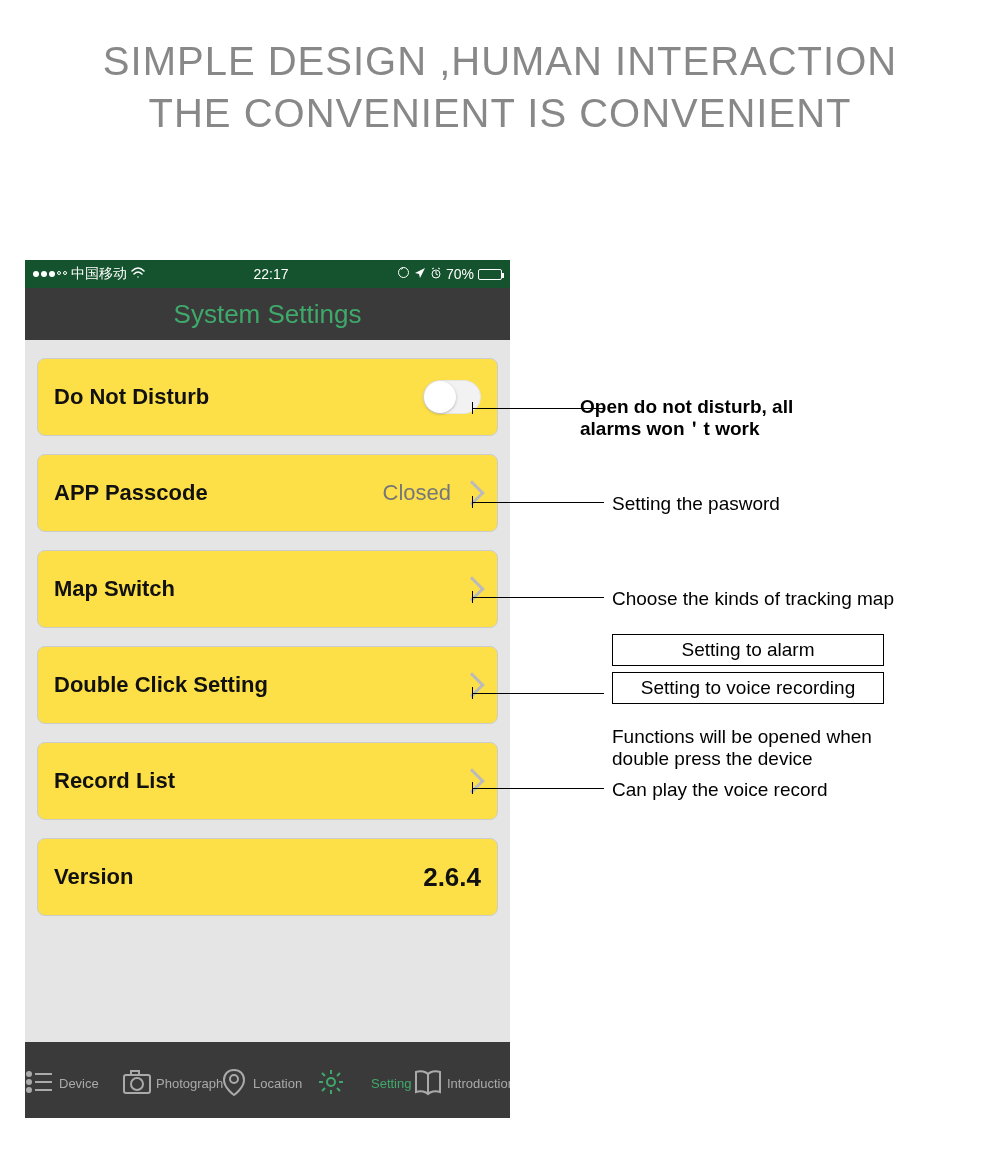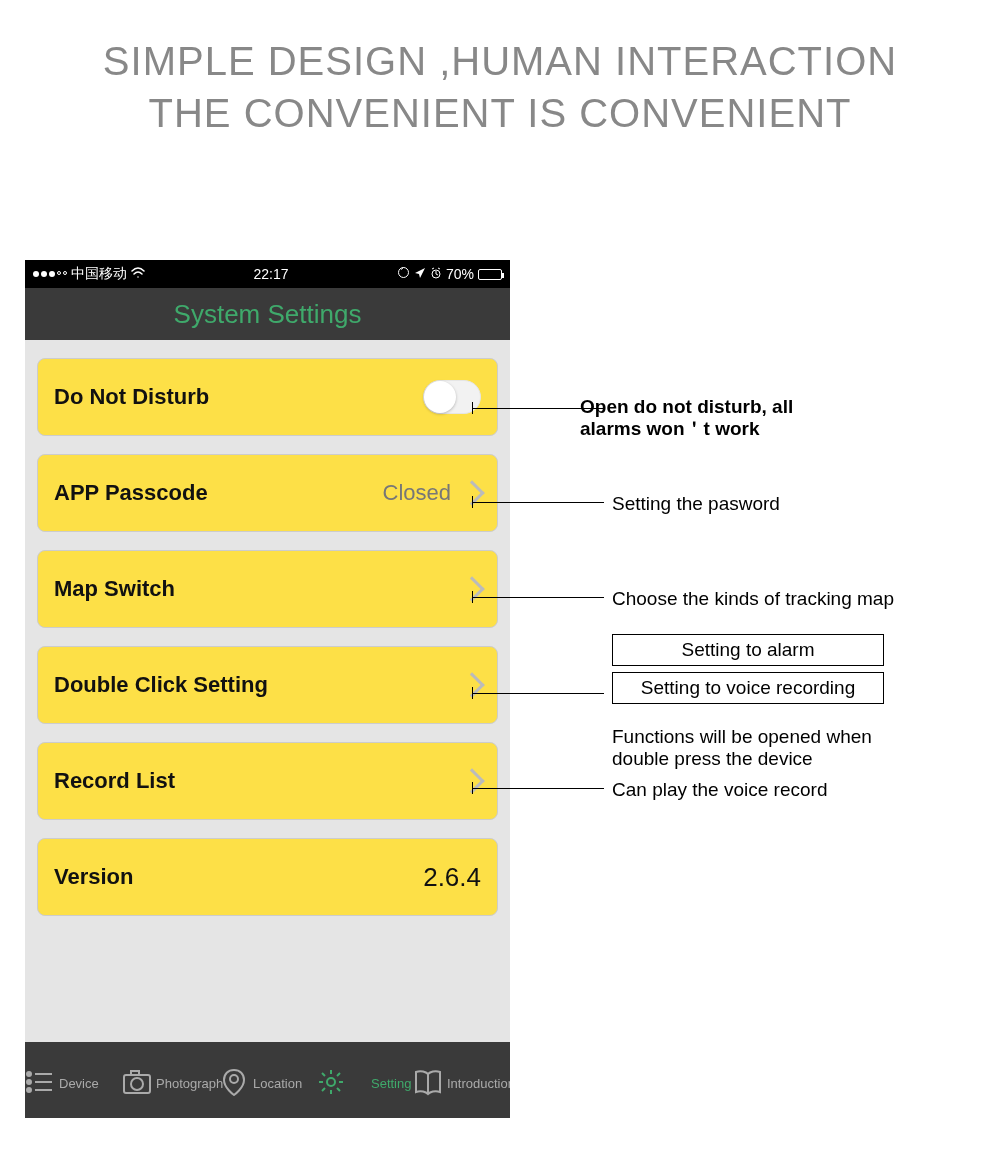--- a/index.html
+++ b/index.html
@@ -23,21 +23,21 @@
   position: absolute;
   left: 25px;
   top: 260px;
   width: 485px;
   height: 858px;
   background: #e5e5e5;
   overflow: hidden;
 }
 .status-bar {
   height: 28px;
-  background: #000000;
+  background: #14532d;
   color: #fff;
   display: flex;
   align-items: center;
   justify-content: space-between;
   padding: 0 8px;
   font-size: 14px;
 }
 .status-left, .status-right { display: flex; align-items: center; gap: 4px; }
 .signal-dots { display: flex; gap: 2px; }
 .signal-dots span { width: 6px; height: 6px; border-radius: 50%; background: #fff; }
@@ -65,21 +65,21 @@
   margin-bottom: 18px;
   display: flex;
   align-items: center;
   justify-content: space-between;
   padding: 0 16px;
   font-size: 22px;
   font-weight: 600;
   color: #111;
 }
 .row .value { font-weight: 400; color: #777; font-size: 22px; }
-.row .value-strong { font-weight: 400; color: #111; font-size: 26px; }
+.row .value-strong { font-weight: 700; color: #111; font-size: 26px; }
 .toggle {
   width: 58px;
   height: 34px;
   border-radius: 17px;
   background: #f2f2f2;
   border: 1px solid #e5e5e5;
   position: relative;
 }
 .toggle-knob {
   width: 32px; height: 32px; border-radius: 50%;

